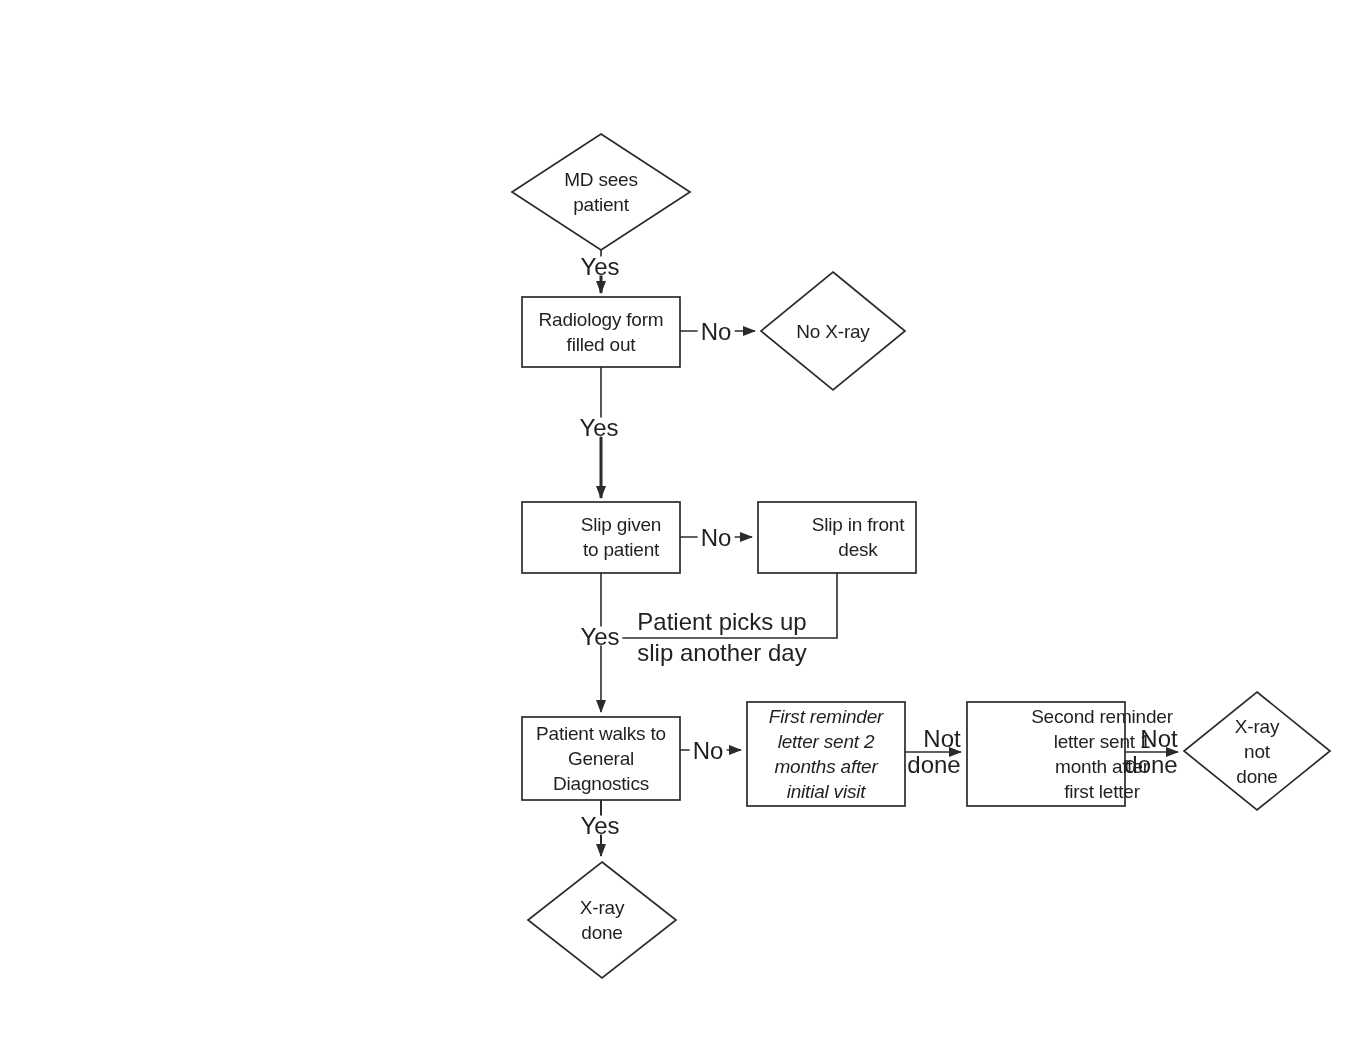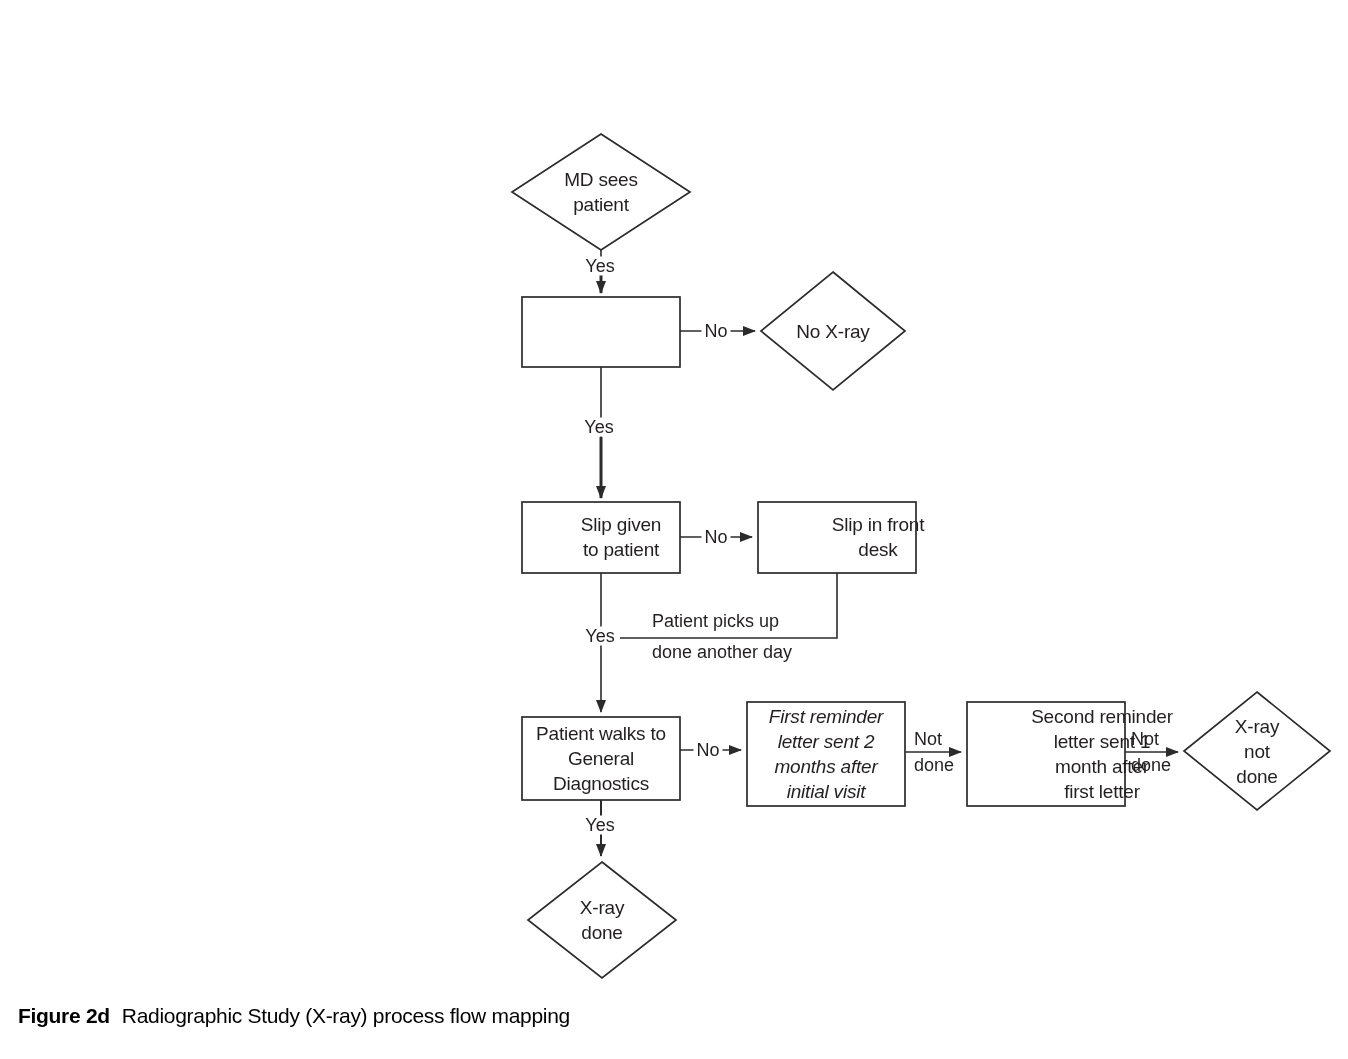--- a/index.html
+++ b/index.html
@@ -30,22 +30,22 @@
     text-align:center;
     font-size:19px;
     line-height:25px;
     letter-spacing:-0.2px;
     color:var(--text);
   }
   .edge-label{
     position:absolute;
     transform:translate(-50%,-50%);
     white-space:pre-line;
-    text-align:left;
-    font-size:18px;
+    text-align:right;
+    font-size:24px;
     line-height:19px;
     color:var(--text);
     background:var(--bg);
     padding:0 3px;
   }
   .edge-label.split{
     line-height:26px;
     background:transparent;
     padding:0;
   }
@@ -104,24 +104,26 @@
     <rect class="shape" x="758" y="502" width="158" height="71"></rect>
     <rect class="shape" x="522" y="717" width="158" height="83"></rect>
     <rect class="shape" x="747" y="702" width="158" height="104"></rect>
     <rect class="shape" x="967" y="702" width="158" height="104"></rect>
     <polygon class="shape" points="1257,692 1330,751 1257,810 1184,751"></polygon>
     <polygon class="shape" points="602,862 676,920 602,978 528,920"></polygon>
   </svg>
 
   <div class="node-label" style="left:601px;top:192px;">MD sees
 patient</div>
+  <div class="node-label" style="left:601px;top:332px;">Radiology form
+filled out</div>
   <div class="node-label" style="left:833px;top:331px;">No X-ray</div>
   <div class="node-label" style="left:601px;top:537px;margin-left:20px;">Slip given
 to patient</div>
-  <div class="node-label" style="left:878px;top:537px;">Slip in front
+  <div class="node-label" style="left:858px;top:537px;">Slip in front
 desk</div>
   <div class="node-label" style="left:601px;top:758px;text-align:center;">Patient walks to
 General
 Diagnostics</div>
   <div class="node-label" style="left:826px;top:754px;font-style:italic;">First reminder
 letter sent 2
 months after
 initial visit</div>
   <div class="node-label" style="left:1102px;top:754px;">Second reminder
 letter sent 1
@@ -132,25 +134,22 @@
 done</div>
   <div class="node-label" style="left:602px;top:920px;">X-ray
 done</div>
 
   <div class="edge-label" style="left:600px;top:266px;">Yes</div>
   <div class="edge-label" style="left:716px;top:331px;">No</div>
   <div class="edge-label" style="left:599px;top:427px;">Yes</div>
   <div class="edge-label" style="left:716px;top:537px;">No</div>
   <div class="edge-label" style="left:600px;top:636px;">Yes</div>
   <div class="edge-label note" style="left:722px;top:637px;">Patient picks up
-done another day</div>
+slip another day</div>
   <div class="edge-label" style="left:708px;top:750px;">No</div>
   <div class="edge-label split" style="left:934px;top:752px;">Not
 done</div>
   <div class="edge-label split" style="left:1151px;top:752px;">Not
 done</div>
   <div class="edge-label" style="left:600px;top:825px;">Yes</div>
 
-  <div class="caption">
-    <span class="cap-label">Figure 2d</span><span>Radiographic Study (X-ray) process flow mapping</span>
-  </div>
 
 </div>
 
 </body></html>

